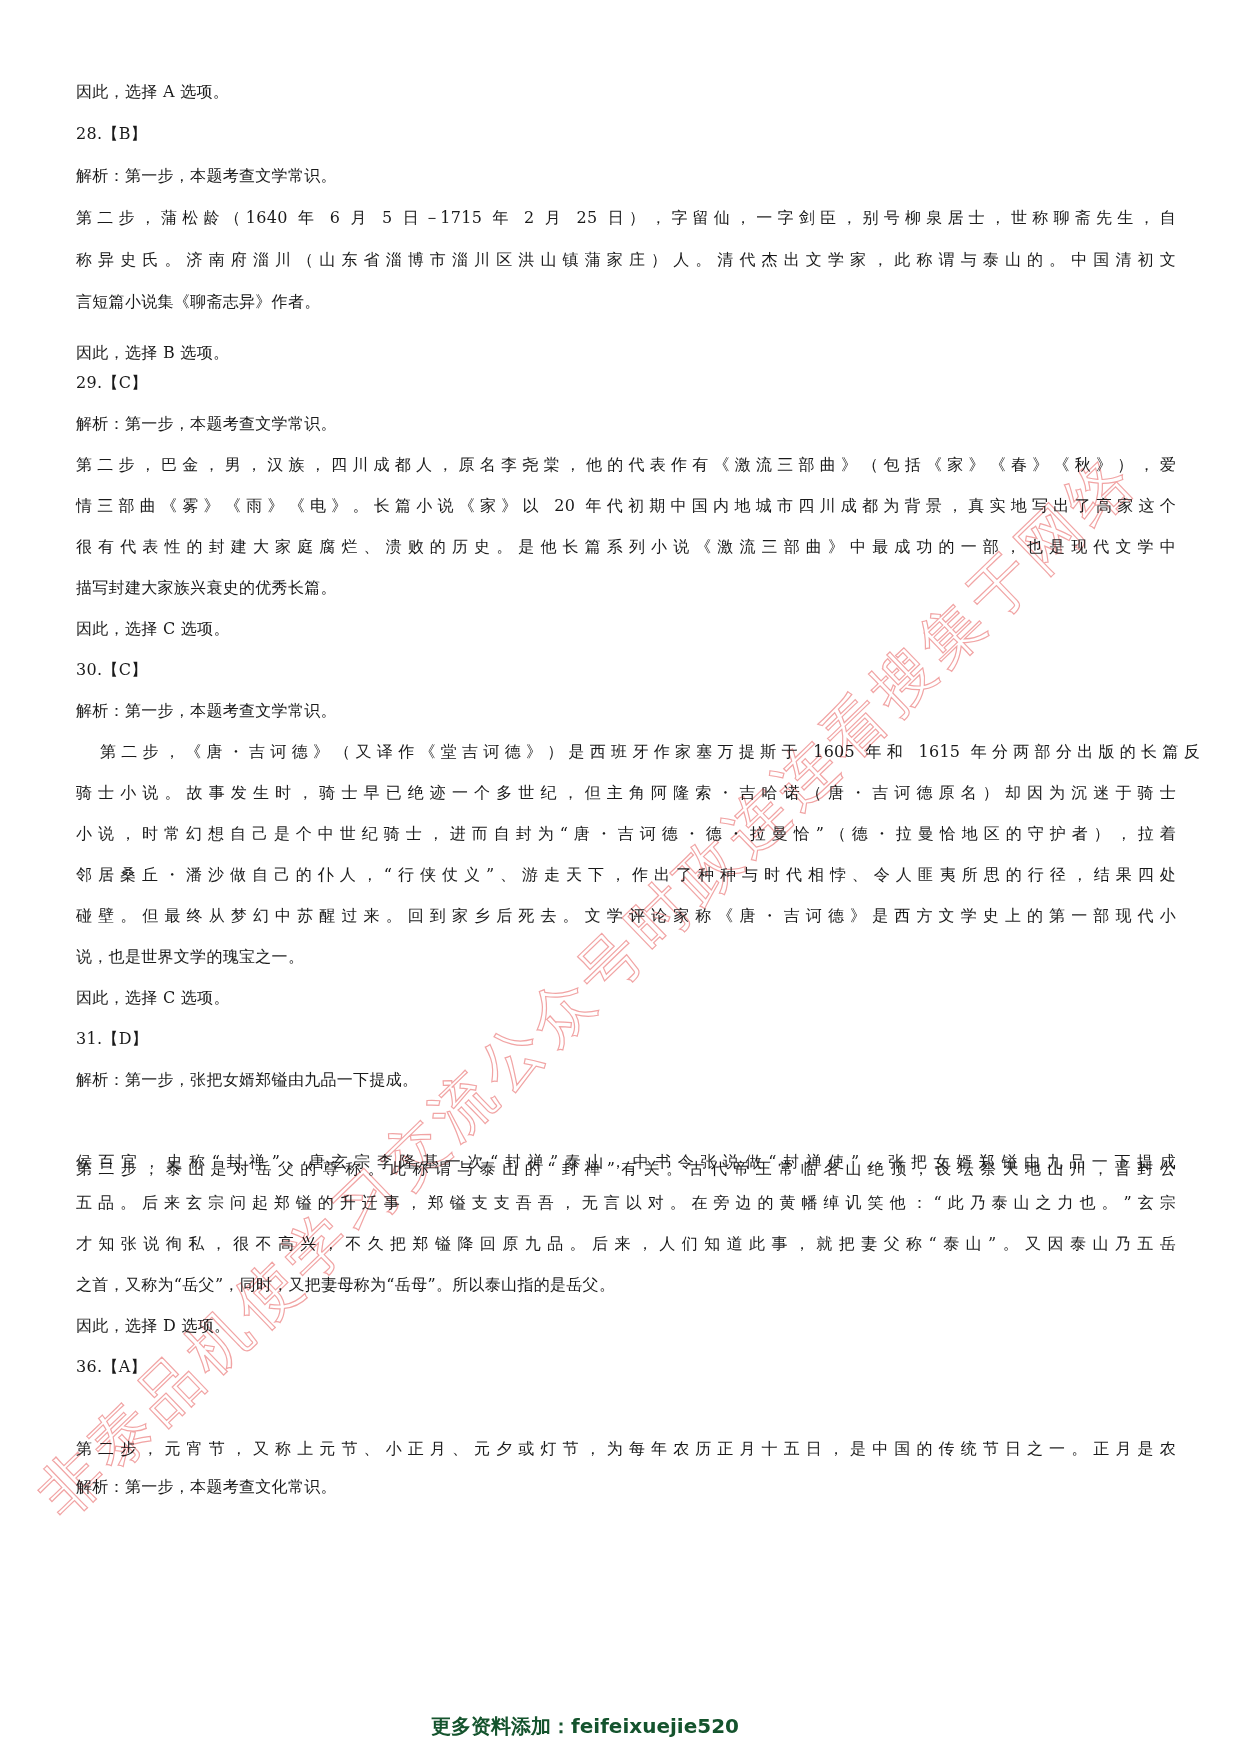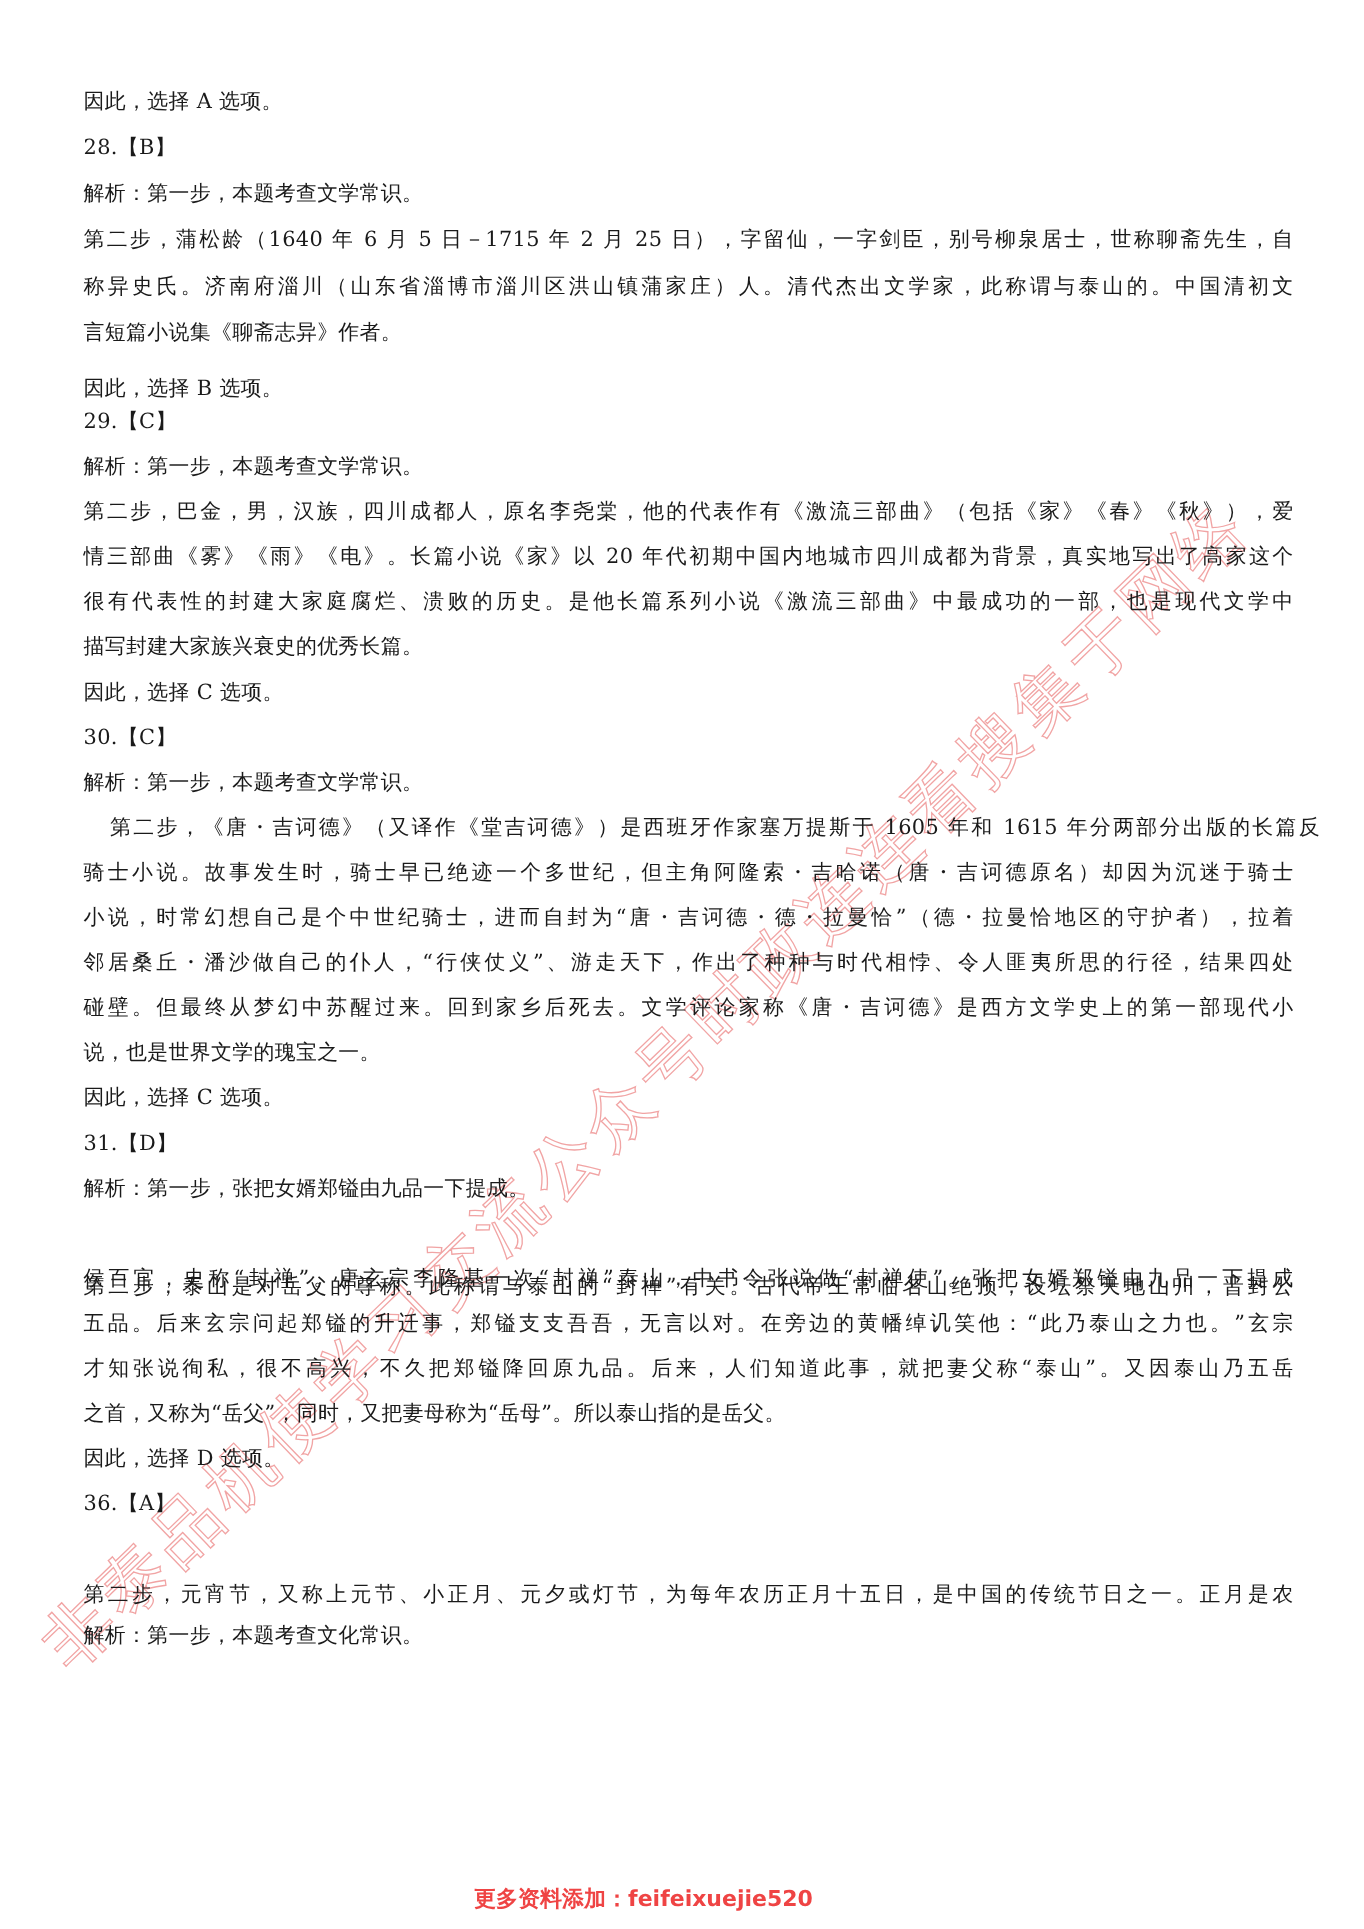--- a/index.html
+++ b/index.html
@@ -4,27 +4,27 @@
 <style>
   html, body { margin: 0; padding: 0; background: #ffffff; }
   body {
     width: 1240px; height: 1754px; position: relative; overflow: hidden;
     font-family: "DejaVu Serif", "Liberation Serif", serif;
     color: #1a1a1a;
   }
   .page { position: absolute; left: 76px; top: 0; width: 1100px; }
   .line {
     position: absolute; left: 0; white-space: nowrap;
-    font-size: 19px; line-height: 26px; letter-spacing: 0.3px;
+    font-size: 16px; line-height: 26px; letter-spacing: 0.3px;
   }
   .justify { width: 1100px; text-align-last: justify; text-align: justify; }
   .footer {
     position: absolute; left: 0; width: 1240px; top: 1713px; text-align: center;
     font-family: "DejaVu Sans", "Liberation Sans", sans-serif;
-    font-size: 20px; font-weight: bold; color: #ef4444;
+    font-size: 20px; font-weight: bold; color: #14532d;
   }
   .footer .sp { display: inline-block; margin-left: -70px; }
   .watermark {
     position: absolute; left: 0; top: 0; width: 1240px; height: 1754px;
     pointer-events: none;
   }
   .wm-text {
     position: absolute; left: 20px; top: 1475px;
     transform-origin: 0 0; transform: rotate(-44deg);
     font-family: "DejaVu Serif", serif; font-size: 62px; letter-spacing: 6px;

